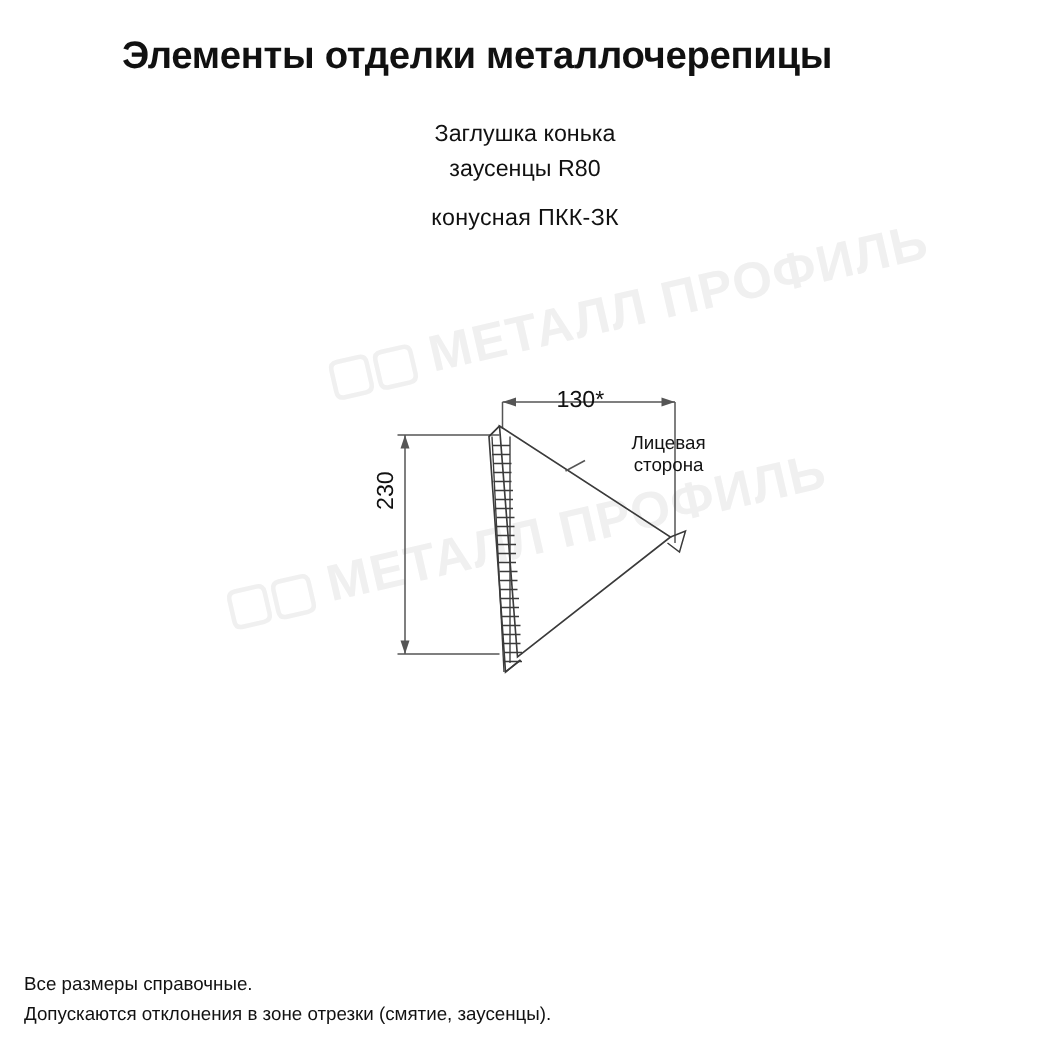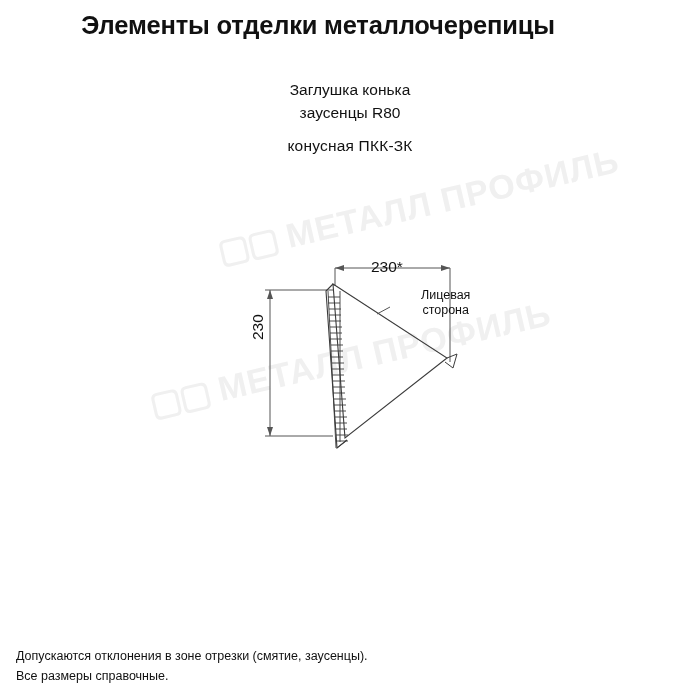--- a/index.html
+++ b/index.html
@@ -17,21 +17,21 @@
   }
   .page {
     position: relative;
     width: 700px;
     height: 700px;
   }
 
   
   .title {
     position: absolute;
-    top: 11px;
+    top: 23px;
     left: 0;
     width: 636px;
     text-align: center;
     font-size: 25.5px;
     font-weight: bold;
     letter-spacing: -0.2px;
     color: #111111;
   }
   .subtitle {
     position: absolute;
@@ -181,26 +181,26 @@
           <line x1="111" y1="191" x2="123" y2="191"></line>
           <line x1="115" y1="41" x2="115" y2="192"></line>
           <line x1="103" y1="41" x2="111" y2="198"></line>
         </g>
 
         <line x1="165" y1="57" x2="152" y2="64" stroke="#555555"></line>
       </g>
     </svg>
   </div>
 
-  <div class="dim-label dim-180">230*</div>
+  <div class="dim-label dim-180">130*</div>
   <div class="dim-label dim-230">230</div>
 
   <div class="face-label">
     <span>Лицевая</span>
     <span>сторона</span>
   </div>
 
   <div class="footer">
+    <div>Все размеры справочные.</div>
     <div>Допускаются отклонения в зоне отрезки (смятие, заусенцы).</div>
-    <div>Все размеры справочные.</div>
   </div>
 
 </div>
 
 </body></html>

